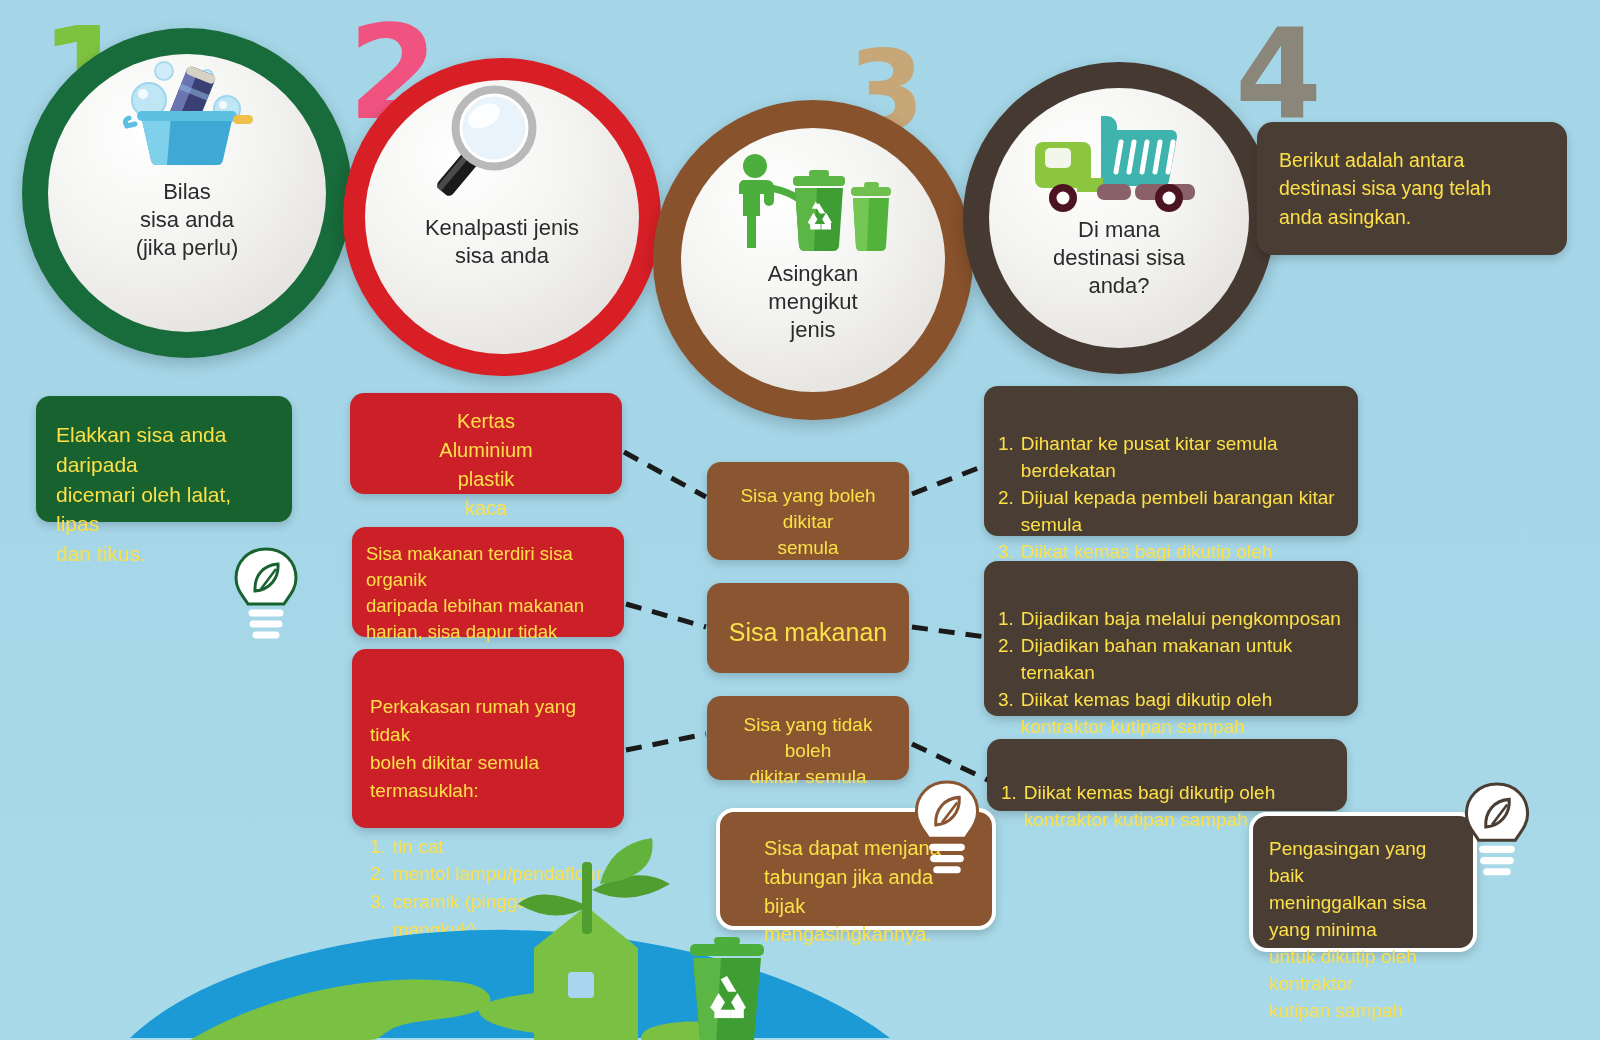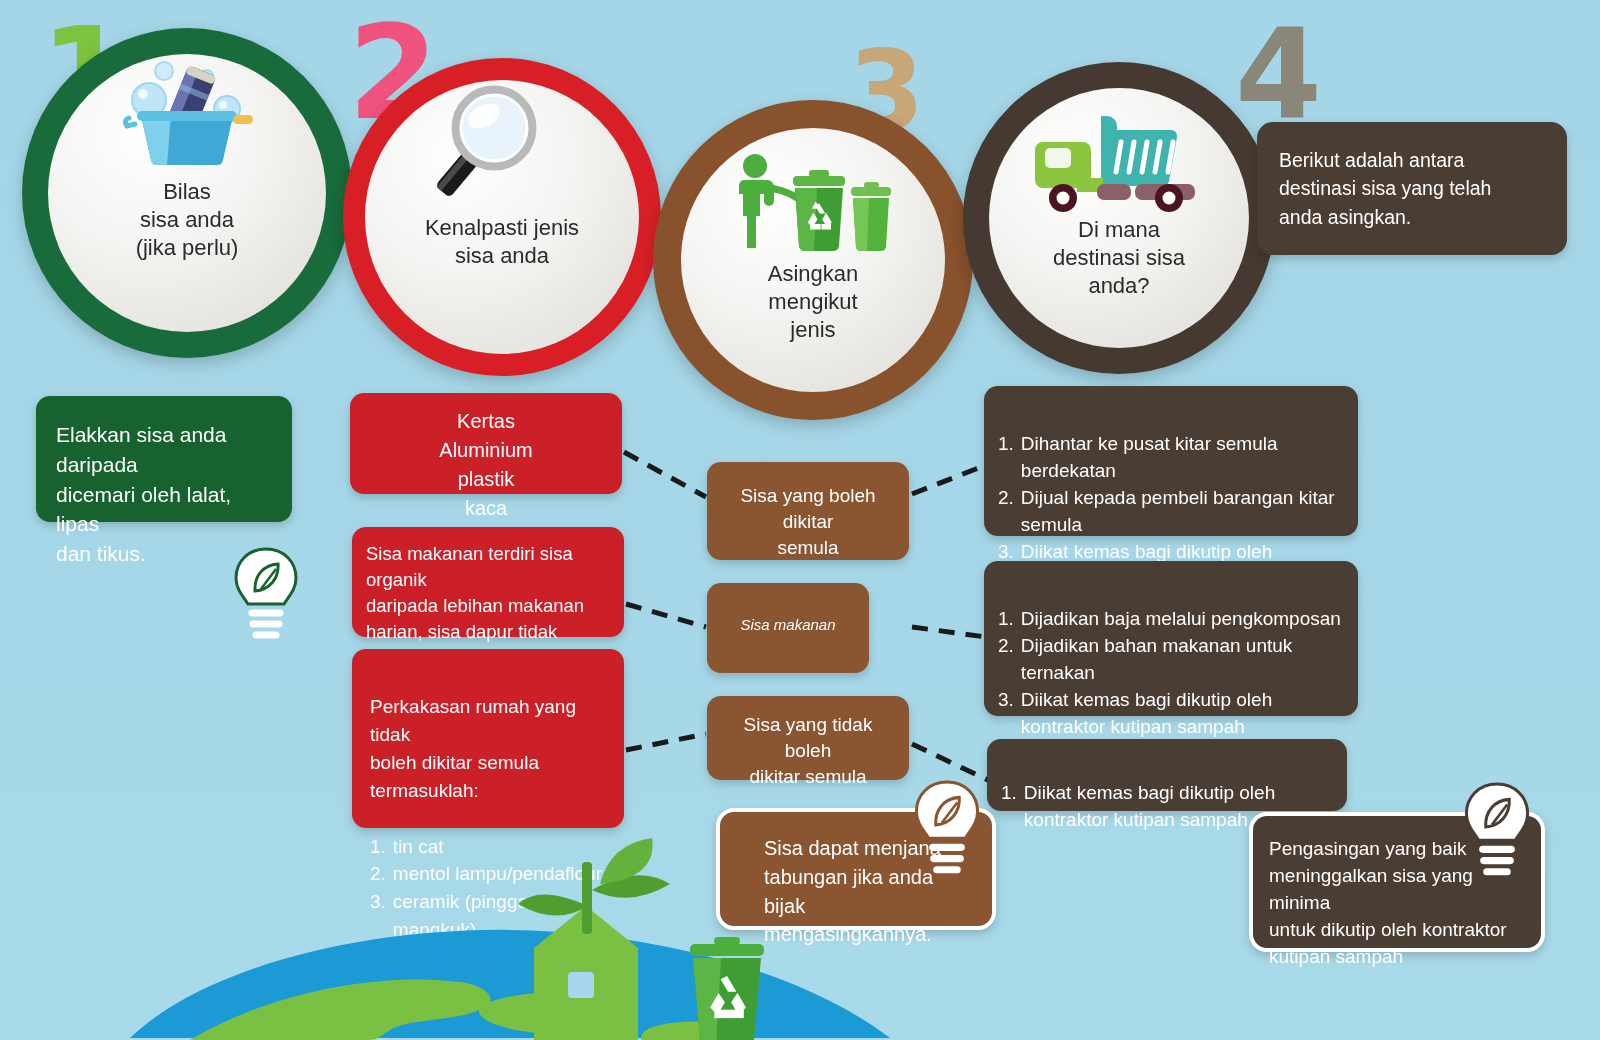--- a/index.html
+++ b/index.html
@@ -66,21 +66,21 @@
   #c1 { left: 22px;  top: 28px;  width: 330px; height: 330px; background: #186b3a; padding: 26px; box-sizing: border-box; }
   #c1 .cap { margin-top: 6px; }
   #c2 { left: 343px; top: 58px;  width: 318px; height: 318px; background: #d81f26; padding: 22px; box-sizing: border-box; }
   #c3 { left: 653px; top: 100px; width: 320px; height: 320px; background: #87522c; padding: 28px; box-sizing: border-box; }
   #c4 { left: 963px; top: 62px;  width: 312px; height: 312px; background: #463931; padding: 26px; box-sizing: border-box; }
 
   
   .box {
     position: absolute;
     border-radius: 14px;
-    color: #ffffff;
+    color: #fde047;
     box-sizing: border-box;
     box-shadow: 0 4px 10px rgba(0,0,0,.18);
     white-space: pre-line;
   }
   .green   { background: #17622f; }
   .red     { background: #cc2028; }
   .brown   { background: #8a5531; }
   .dkbrown { background: #4a3d34; }
   .outline { border: 4px solid #ffffff; }
 
@@ -90,34 +90,34 @@
   #gb1 { left: 36px;  top: 396px; width: 256px; height: 126px; padding: 24px 20px 0 20px; font-size: 21px; line-height: 1.42; }
   #gb2 { left: 36px;  top: 586px; width: 258px; height: 160px; padding: 34px 20px 0 20px; font-size: 19.5px; line-height: 1.42; border-radius: 16px; }
 
   
   #rb1 { left: 350px; top: 393px; width: 272px; height: 101px; padding: 14px 10px 0 10px; font-size: 20px; line-height: 1.45; }
   #rb2 { left: 352px; top: 527px; width: 272px; height: 110px; padding: 14px 14px 0 14px; font-size: 18.5px; line-height: 1.40; }
   #rb3 { left: 352px; top: 649px; width: 272px; height: 179px; padding: 16px 12px 0 18px; font-size: 19px; line-height: 1.47; }
 
   
   #mb1 { left: 707px; top: 462px; width: 202px; height: 98px; padding: 21px 12px 0 12px; font-size: 19px; line-height: 1.38; }
-  #mb2 { left: 707px; top: 583px; width: 162px; height: 90px; padding: 32px 12px 0 12px; font-size: 15px; line-height: 1.38; font-style: italic; }
+  #mb2 { left: 707px; top: 583px; width: 202px; height: 90px; padding: 32px 12px 0 12px; font-size: 25px; line-height: 1.38; }
   #mb3 { left: 707px; top: 696px; width: 202px; height: 84px; padding: 16px 12px 0 12px; font-size: 19px; line-height: 1.38; }
 
   
   #db1 { left: 984px; top: 386px; width: 374px; height: 150px; padding: 18px 16px 0 14px; font-size: 19px; line-height: 1.42; }
   #db2 { left: 984px; top: 561px; width: 374px; height: 155px; padding: 18px 14px 0 14px; font-size: 19px; line-height: 1.42; }
   #db3 { left: 987px; top: 739px; width: 360px; height: 72px; padding: 14px 14px 0 14px; font-size: 19px; line-height: 1.42; }
 
   
   #callout { left: 1257px; top: 122px; width: 310px; height: 133px; padding: 24px 16px 0 22px; font-size: 19.5px; line-height: 1.45; border-radius: 16px; }
 
   
   #tip1 { left: 716px;  top: 808px; width: 280px; height: 122px; padding: 22px 18px 0 44px; font-size: 20px; line-height: 1.44; border-radius: 18px; }
-  #tip2 { left: 1249px; top: 812px; width: 296px; height: 140px; padding: 20px 14px 0 16px; font-size: 19px; line-height: 1.42; border-radius: 18px; }
+  #tip2 { left: 1249px; top: 812px; width: 228px; height: 140px; padding: 20px 14px 0 16px; font-size: 19px; line-height: 1.42; border-radius: 18px; }
 
   .numlist { display: block; }
   .numlist .li { display: flex; gap: 7px; }
   .numlist .li .n { flex: 0 0 auto; }
   .numlist .li .t { flex: 1 1 auto; }
 
   
   #links { position: absolute; inset: 0; pointer-events: none; }
 
   

